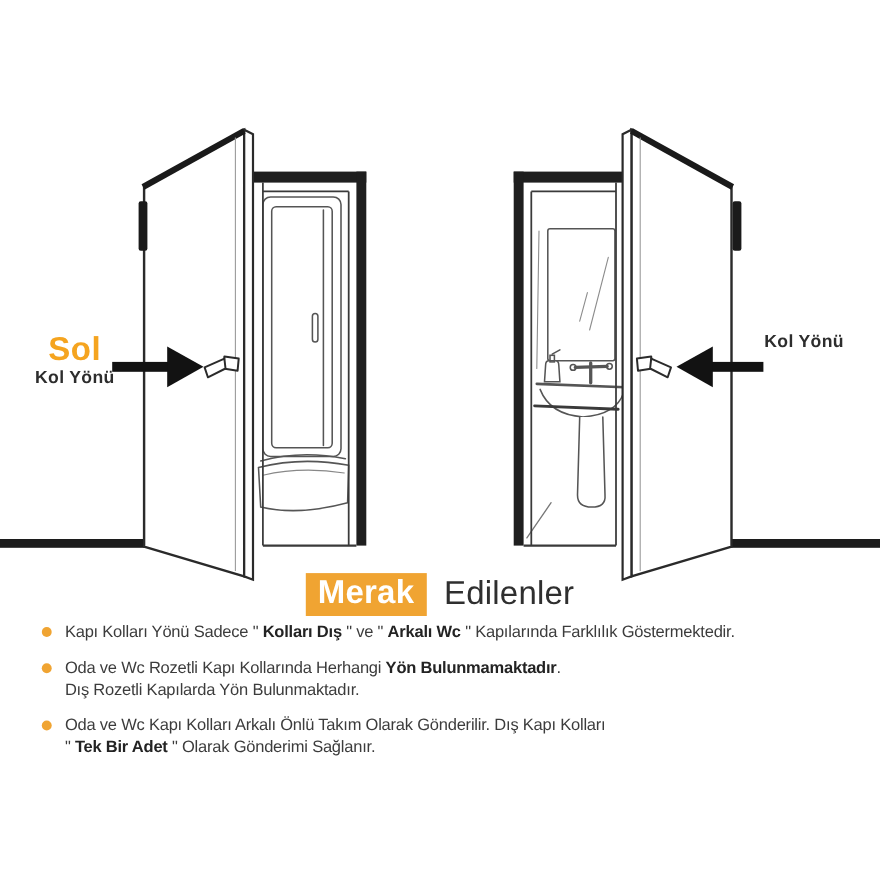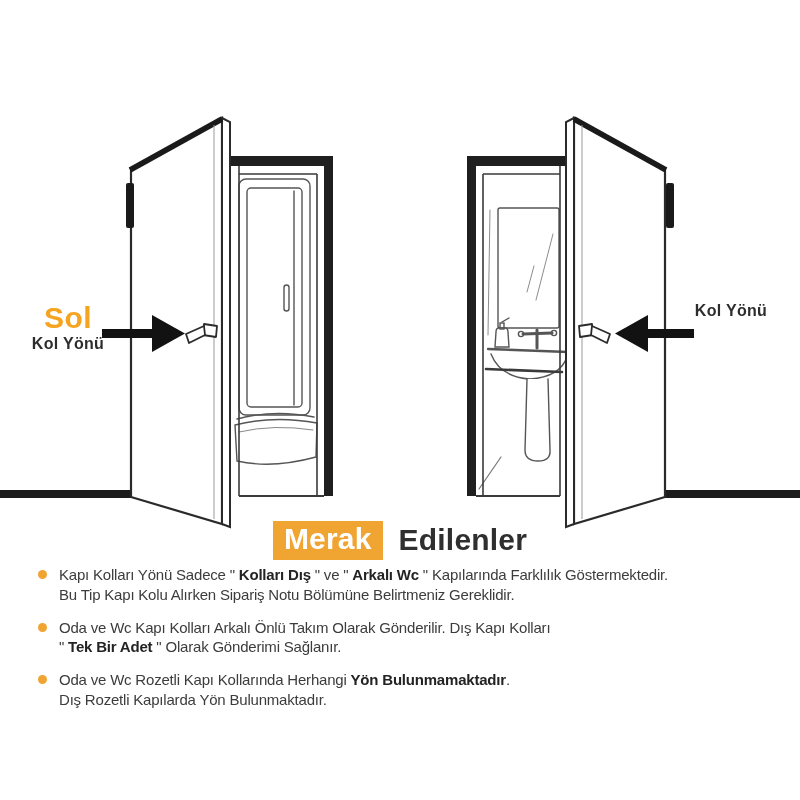--- a/index.html
+++ b/index.html
@@ -22,21 +22,21 @@
 
   
   .title-row {
     position:absolute; top:521px; left:0; width:100%;
     display:flex; justify-content:center; align-items:center; gap:16px;
   }
   .title-box {
     background:#F0A432; color:#ffffff; font-size:30px; font-weight:800;
     padding:2px 11px 5px; line-height:1.05; letter-spacing:.2px;
   }
-  .title-rest { color:#2F2F2F; font-size:30px; font-weight:700; letter-spacing:.2px;text-align:right; }
+  .title-rest { color:#2F2F2F; font-size:30px; font-weight:400; letter-spacing:.2px;text-align:right; }
 
   
   .faq { position:absolute; top:565px; left:38px; width:750px; }
   .faq-item { display:flex; align-items:flex-start; margin-bottom:13px; }
   .dot { flex:none; width:9px; height:9px; border-radius:50%; background:#F0A432; margin:5px 12px 0 0; }
   .faq-text { flex:1; }
   .faq-line {
     font-size:15px; color:#3C3C3C; line-height:1.32; letter-spacing:-.2px; white-space:nowrap;
   }
   .faq-line .b { font-weight:700; color:#232323; }
@@ -153,32 +153,31 @@
   <div class="title-row">
     <span class="title-box">Merak</span>
     <span class="title-rest">Edilenler</span>
   </div>
 
   <div class="faq" id="faq-list">
       <div class="faq-item">
         <span class="dot"></span>
         <div class="faq-text">
           <div class="faq-line"><span>Kapı Kolları Yönü Sadece " </span><span class="b">Kolları Dış</span><span> " ve " </span><span class="b">Arkalı Wc</span><span> " Kapılarında Farklılık Göstermektedir.</span></div>
-          <div class="faq-line"><span>Bu Tip Kapı Kolu Alırken Sipariş Notu Bölümüne Belirtmeniz Gereklidir.</span></div>
+        </div>
+      </div>
+      <div class="faq-item">
+        <span class="dot"></span>
+        <div class="faq-text">
+          <div class="faq-line"><span>Oda ve Wc Rozetli Kapı Kollarında Herhangi </span><span class="b">Yön Bulunmamaktadır</span><span>.</span></div>
+          <div class="faq-line"><span>Dış Rozetli Kapılarda Yön Bulunmaktadır.</span></div>
         </div>
       </div>
       <div class="faq-item">
         <span class="dot"></span>
         <div class="faq-text">
           <div class="faq-line"><span>Oda ve Wc Kapı Kolları Arkalı Önlü Takım Olarak Gönderilir. Dış Kapı Kolları</span></div>
           <div class="faq-line"><span>" </span><span class="b">Tek Bir Adet</span><span> " Olarak Gönderimi Sağlanır.</span></div>
         </div>
       </div>
-      <div class="faq-item">
-        <span class="dot"></span>
-        <div class="faq-text">
-          <div class="faq-line"><span>Oda ve Wc Rozetli Kapı Kollarında Herhangi </span><span class="b">Yön Bulunmamaktadır</span><span>.</span></div>
-          <div class="faq-line"><span>Dış Rozetli Kapılarda Yön Bulunmaktadır.</span></div>
-        </div>
-      </div>
     </div>
 
 </div>
 
 </body></html>

